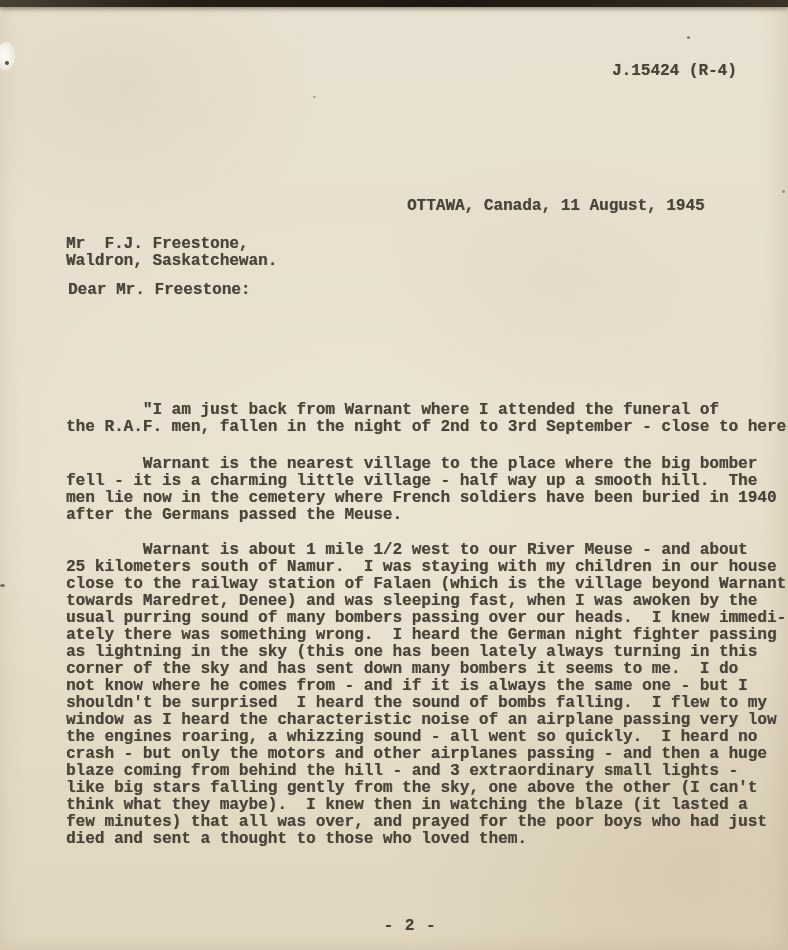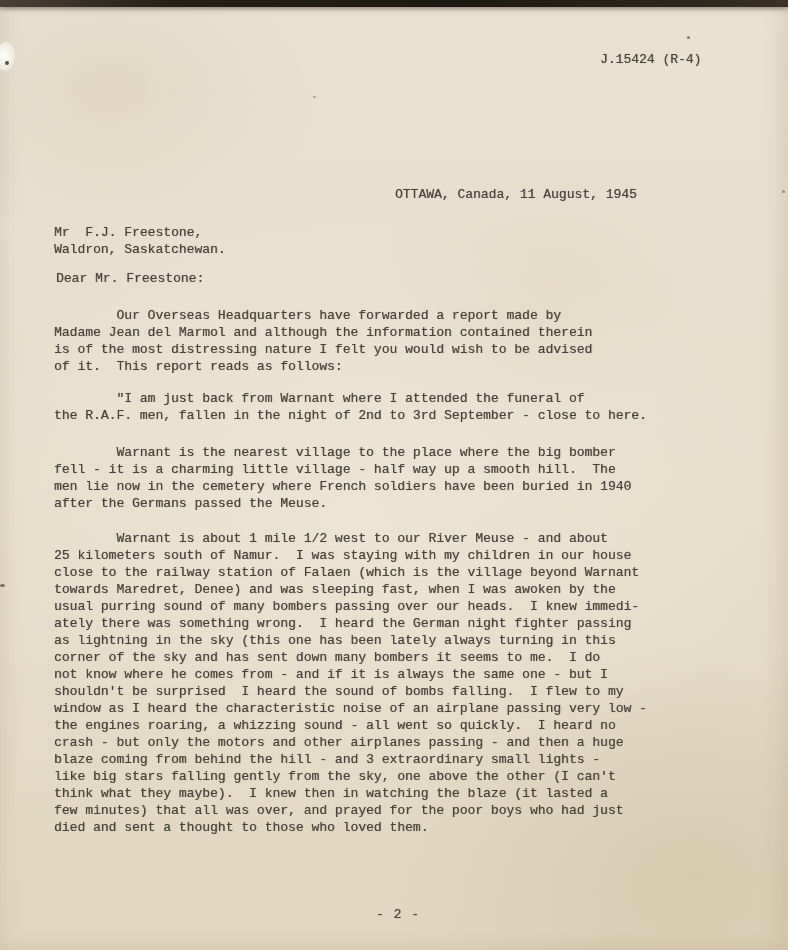--- a/index.html
+++ b/index.html
@@ -24,24 +24,24 @@
   }
   .top-edge {
     position: absolute;
     top: 0; left: 0;
     width: 788px; height: 7px;
     background: linear-gradient(90deg, #4a4136 0%, #251f17 22%, #1d1811 58%, #2e271d 88%, #3a3227);
     box-shadow: 0 2px 4px rgba(50,40,28,0.45);
   }
   .typed {
     position: absolute;
-    margin: 4px;
+    margin: 16px;
     font-family: "Liberation Mono", "DejaVu Sans Mono", monospace;
-    font-size: 13px;
-    font-weight: 400;
+    font-size: 16px;
+    font-weight: 700;
     line-height: 17px;
     letter-spacing: 0;
     color: #49433a;
     white-space: pre;
     text-shadow: 0.4px 0.4px 0.7px rgba(62,54,44,0.55);
   }
   .ref      { top: 47px;  left: 596px; }
   .dateline { top: 182px; left: 391px; }
   .recipient{ top: 220px; left: 50px;  }
   .saluting { top: 266px; left: 52px;  }
@@ -77,24 +77,20 @@
   <div class="speck speck-c"></div>
   <div class="speck speck-d"></div>
   <div class="speck speck-e"></div>
 
   <pre class="typed ref">J.15424 (R-4)</pre>
   <pre class="typed dateline">OTTAWA, Canada, 11 August, 1945</pre>
   <pre class="typed recipient">Mr  F.J. Freestone,
 Waldron, Saskatchewan.</pre>
   <pre class="typed saluting">Dear Mr. Freestone:</pre>
 
-  <pre class="typed para-1">        Our Overseas Headquarters have forwarded a report made by
-Madame Jean del Marmol and although the information contained therein
-is of the most distressing nature I felt you would wish to be advised
-of it.  This report reads as follows:</pre>
   <pre class="typed para-2">        "I am just back from Warnant where I attended the funeral of
 the R.A.F. men, fallen in the night of 2nd to 3rd September - close to here.</pre>
   <pre class="typed para-3">        Warnant is the nearest village to the place where the big bomber
 fell - it is a charming little village - half way up a smooth hill.  The
 men lie now in the cemetery where French soldiers have been buried in 1940
 after the Germans passed the Meuse.</pre>
   <pre class="typed para-4">        Warnant is about 1 mile 1/2 west to our River Meuse - and about
 25 kilometers south of Namur.  I was staying with my children in our house
 close to the railway station of Falaen (which is the village beyond Warnant
 towards Maredret, Denee) and was sleeping fast, when I was awoken by the

